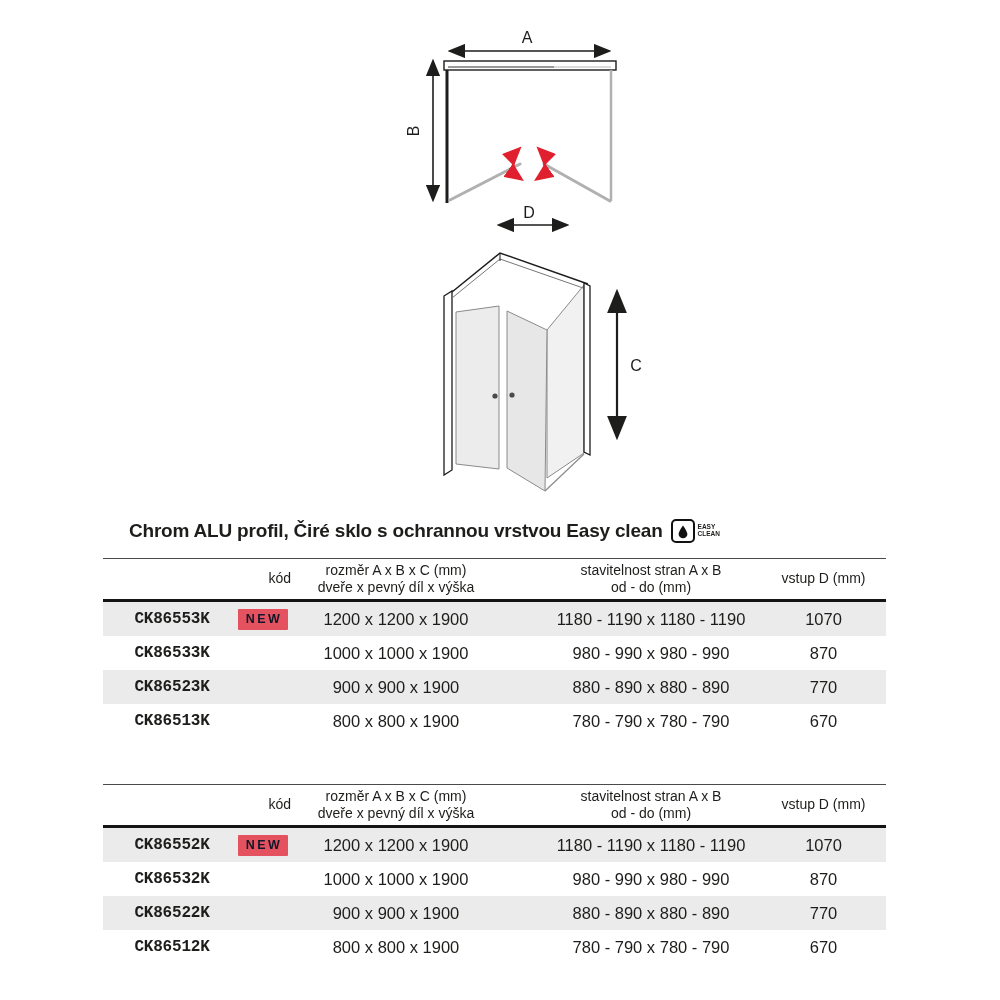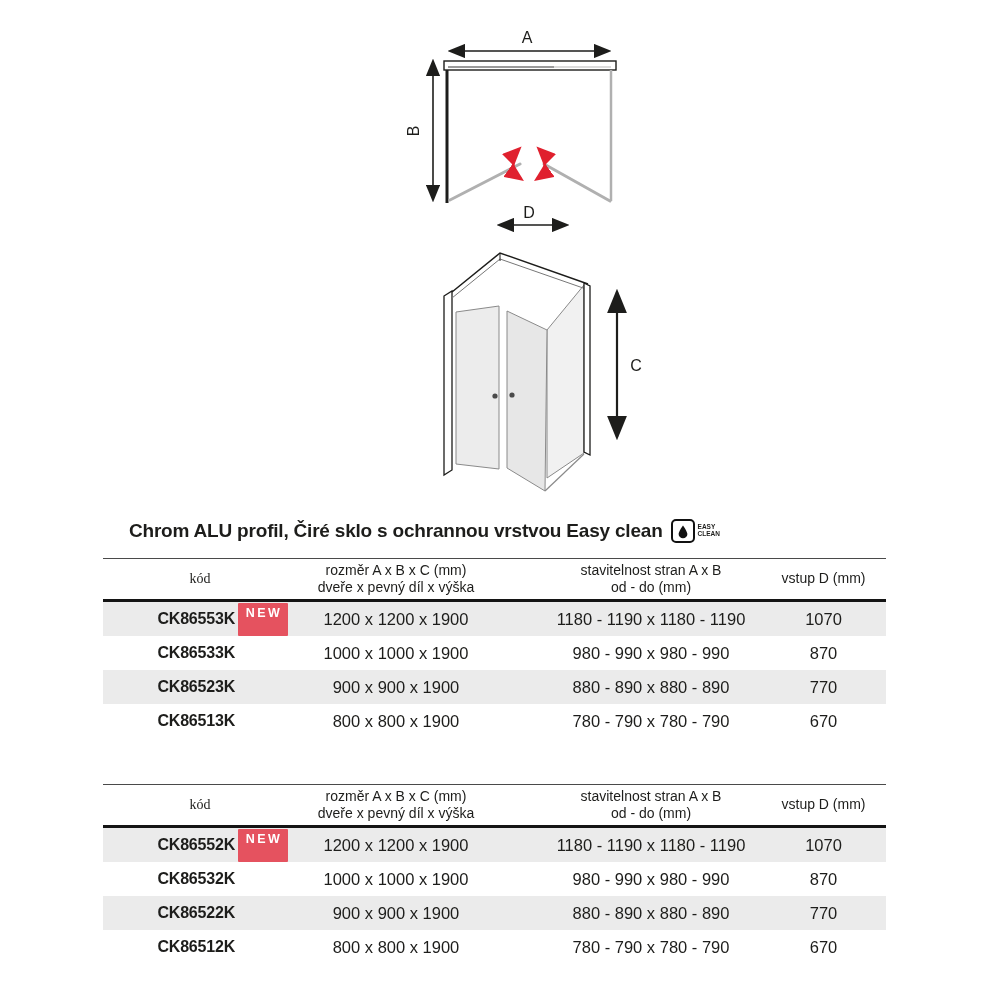--- a/index.html
+++ b/index.html
@@ -12,28 +12,28 @@
   .ec-wrap{display:inline-flex;align-items:center;gap:3px;}
   .ec-box{width:24px;height:24px;border:2px solid #111;border-radius:5px;
           display:flex;align-items:center;justify-content:center;background:#fff;box-sizing:border-box;}
   .ec-label{font-size:6.5px;font-weight:bold;line-height:1.05;letter-spacing:0;}
 
   .table{position:absolute;left:103px;width:783px;}
   .thead{display:grid;grid-template-columns:188px 210px 40px 220px 125px;
          height:40px;align-items:center;border-top:1px solid #4a4a4a;border-bottom:3px solid #141414;
          font-size:14px;line-height:1.25;}
   .thead .hc{text-align:center;}
-  .thead .hl{text-align:center;padding-left:6px;font-family:Liberation Serif, serif;}
+  .thead .hl{text-align:right;padding-left:6px;}
   .trow{display:grid;grid-template-columns:132px 56px 210px 40px 220px 125px;
         height:34px;align-items:center;font-size:16.5px;}
   .trow:nth-child(odd){background:#ebebeb;}
-  .cell-code{text-align:right;padding-left:6px;font-weight:bold;font-size:16px;letter-spacing:-0.2px;}
+  .cell-code{text-align:center;padding-left:6px;font-weight:bold;font-size:16px;letter-spacing:-0.2px;font-family:Liberation Mono, monospace;}
   .cell-mid{text-align:center;}
-  .badge{display:inline-block;background:#e5525f;color:#ffffff;font-weight:bold;font-size:12.5px;
-         letter-spacing:2.5px;padding:3px 6px 16px 8px;border-radius:1px;line-height:1.15;}
+  .badge{display:inline-block;background:#e5525f;color:#0f172a;font-weight:bold;font-size:12.5px;
+         letter-spacing:2.5px;padding:3px 6px 3px 8px;border-radius:1px;line-height:1.15;}
 </style>
 </head>
 <body>
 
 <div class="page">
 
   <svg style="position:absolute;left:0;top:0;" width="1000" height="515" viewBox="0 0 1000 515">
     <defs>
       <marker id="ah" markerWidth="11" markerHeight="9" refX="9.5" refY="4.5" orient="auto-start-reverse">
         <path d="M0,0 L11,4.5 L0,9 Z" fill="#1d1d1b"></path>

